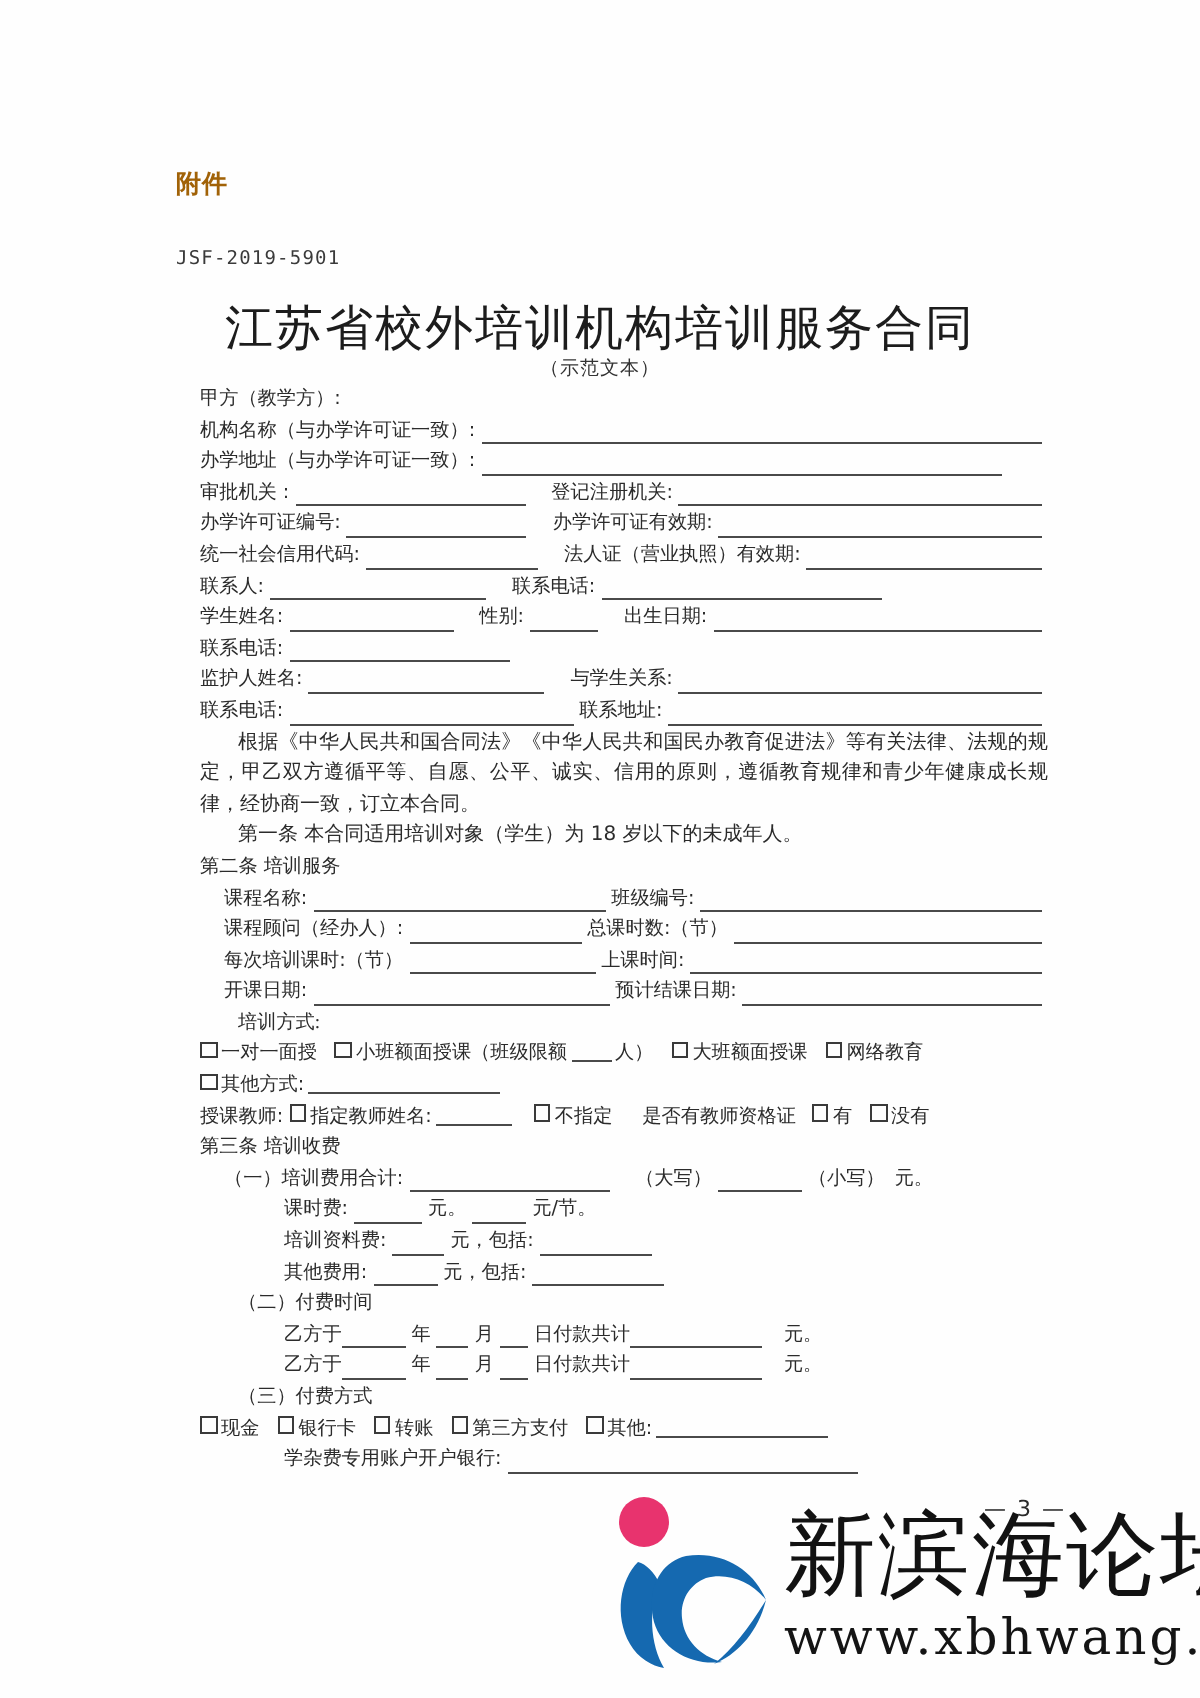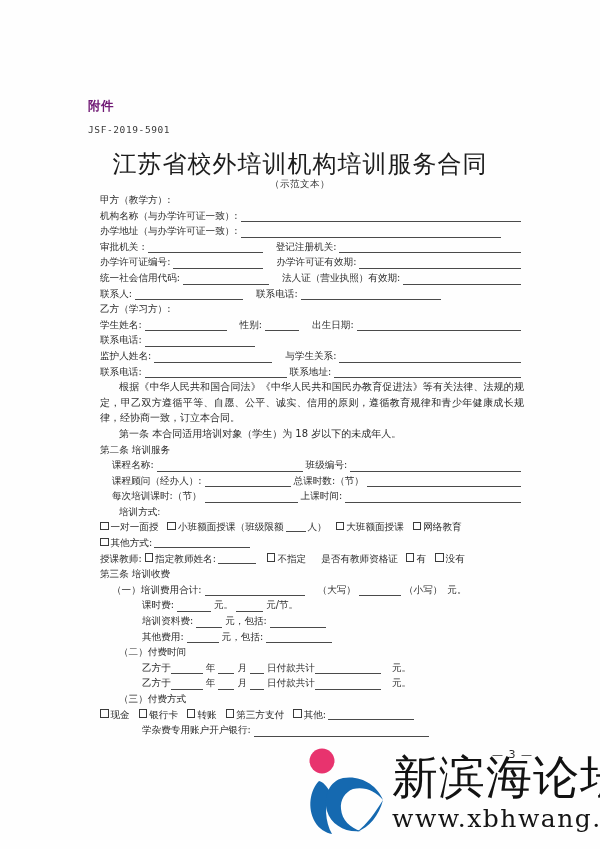--- a/index.html
+++ b/index.html
@@ -19,25 +19,25 @@
   .page {
     position: absolute;
     inset: 0;
     background: #fefefe;
   }
 
   
   .attach {
     position: absolute;
     left: 88px;
-    top: 98px;
+    top: 84px;
     font-size: 12.5px;
     font-weight: bold;
     letter-spacing: 0.5px;
-    color: #701a75;
+    color: #a16207;
   }
   .doccode {
     position: absolute;
     left: 88px;
     top: 124px;
     font-size: 9.5px;
     font-family: "DejaVu Sans Mono", "Liberation Mono", monospace;
     letter-spacing: 0.6px;
     color: #3a3a3a;
   }
@@ -232,21 +232,20 @@
 
     <div class="row">
       <span class="lbl">联系人:</span>
       <span class="fill" style="width:108px"></span>
       <span class="gap"></span>
       <span class="lbl">联系电话:</span>
       <span class="fill" style="width:140px"></span>
       <span class="spacer"></span>
     </div>
 
-    <div class="sec">乙方（学习方）:</div>
 
     <div class="row">
       <span class="lbl">学生姓名:</span>
       <span class="fill" style="width:82px"></span>
       <span class="gap"></span>
       <span class="lbl">性别:</span>
       <span class="fill" style="width:34px"></span>
       <span class="gap"></span>
       <span class="lbl">出生日期:</span>
       <span class="fill grow"></span>
@@ -294,20 +293,26 @@
       <span class="fill grow"></span>
     </div>
 
     <div class="row indent1">
       <span class="lbl">每次培训课时:（节）</span>
       <span class="fill" style="width:93px"></span>
       <span class="lbl">上课时间:</span>
       <span class="fill grow"></span>
     </div>
 
+    <div class="row indent1">
+      <span class="lbl">开课日期:</span>
+      <span class="fill" style="width:148px"></span>
+      <span class="lbl">预计结课日期:</span>
+      <span class="fill grow"></span>
+    </div>
 
     <div class="sec indent1">培训方式:</div>
 
     <div class="sec">
       <span class="cbitem"><span class="cb"></span><span>一对一面授</span></span><span class="cbitem"><span class="cb"></span><span>小班额面授课（班级限额</span><span class="inlinefill" style="width:20px"></span><span>人）</span></span><span class="cbitem"><span class="cb"></span><span>大班额面授课</span></span><span class="cbitem"><span class="cb"></span><span>网络教育</span></span>
     </div>
 
     <div class="sec">
       <span class="cbitem"><span class="cb"></span><span>其他方式:</span><span class="inlinefill" style="width:96px"></span></span>
     </div>

